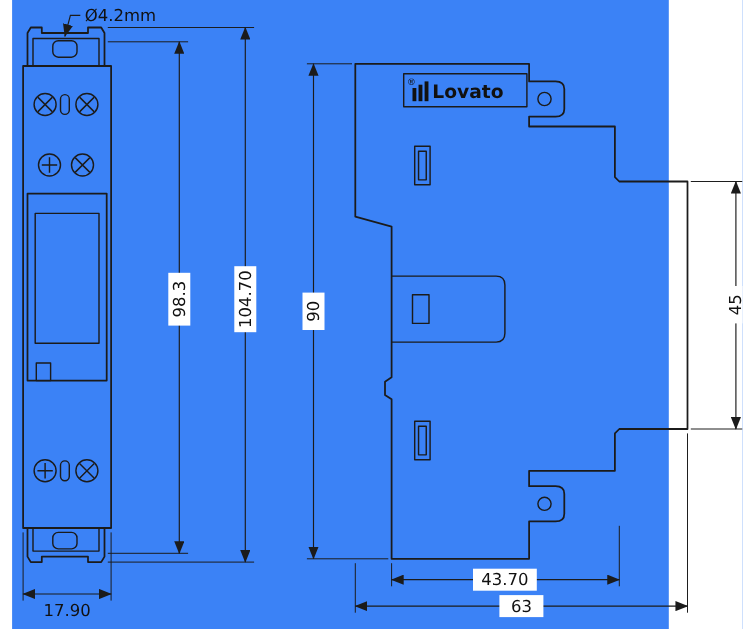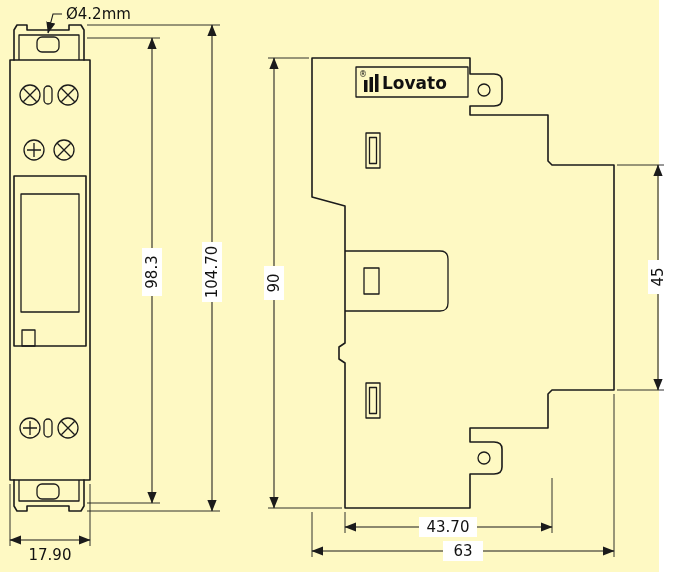--- a/index.html
+++ b/index.html
@@ -1,16 +1,16 @@
 <!DOCTYPE html>
 <html><head>
 <meta charset="utf-8">
 <style>
   html,body{margin:0;padding:0;background:#ffffff;}
-  .stage{width:659px;height:572px;background:#fef9c3;position:relative;font-family:"DejaVu Sans", sans-serif;}
+  .stage{width:597px;height:572px;background:#3b82f6;position:relative;font-family:"DejaVu Sans", sans-serif;margin-left:11px;}
   svg{display:block;}
   .part{fill:none;stroke:#1b1b1b;stroke-width:1.6;stroke-linejoin:round;stroke-linecap:round;}
   .detail{fill:none;stroke:#1b1b1b;stroke-width:1.3;stroke-linejoin:round;}
   .dim{fill:none;stroke:#1b1b1b;stroke-width:1.05;}
   .ext{fill:none;stroke:#1b1b1b;stroke-width:0.9;}
   .dim-text{fill:#111;font-size:15px;font-family:"DejaVu Sans", sans-serif;stroke:none;}
   .brand-text{fill:#111;font-size:17px;font-weight:bold;font-family:"DejaVu Sans", sans-serif;stroke:none;}
   .reg-text{fill:#111;font-size:8px;font-family:"DejaVu Sans", sans-serif;stroke:none;}
   .label-bg{fill:#ffffff;stroke:none;}
 </style>

